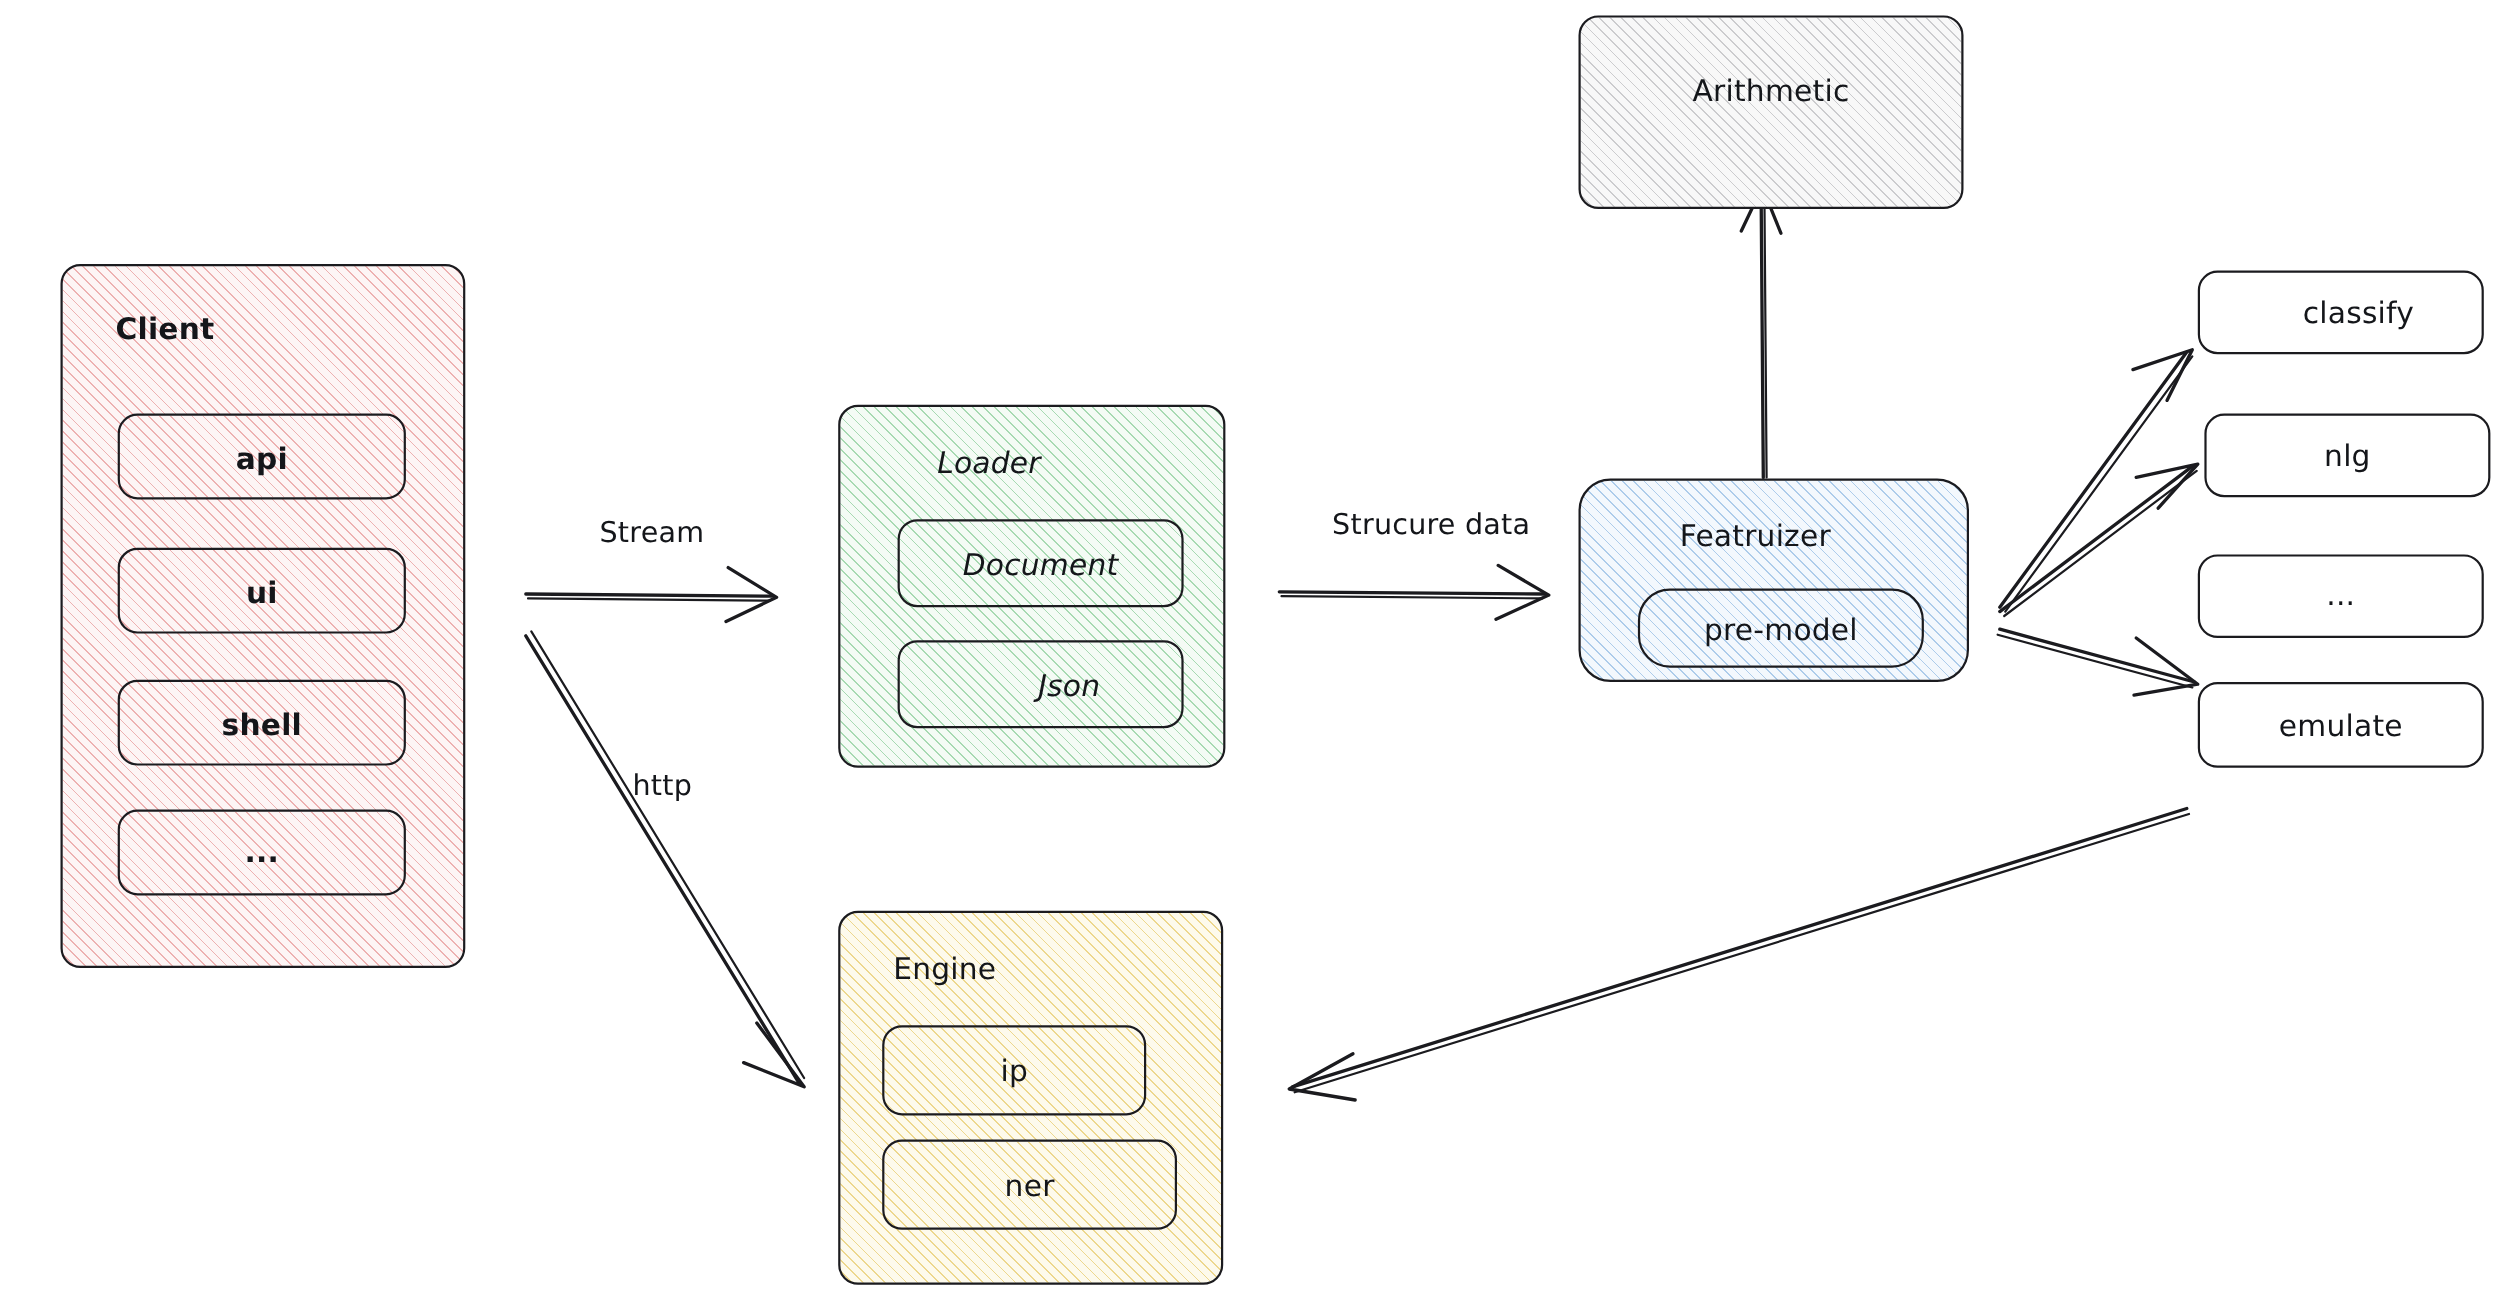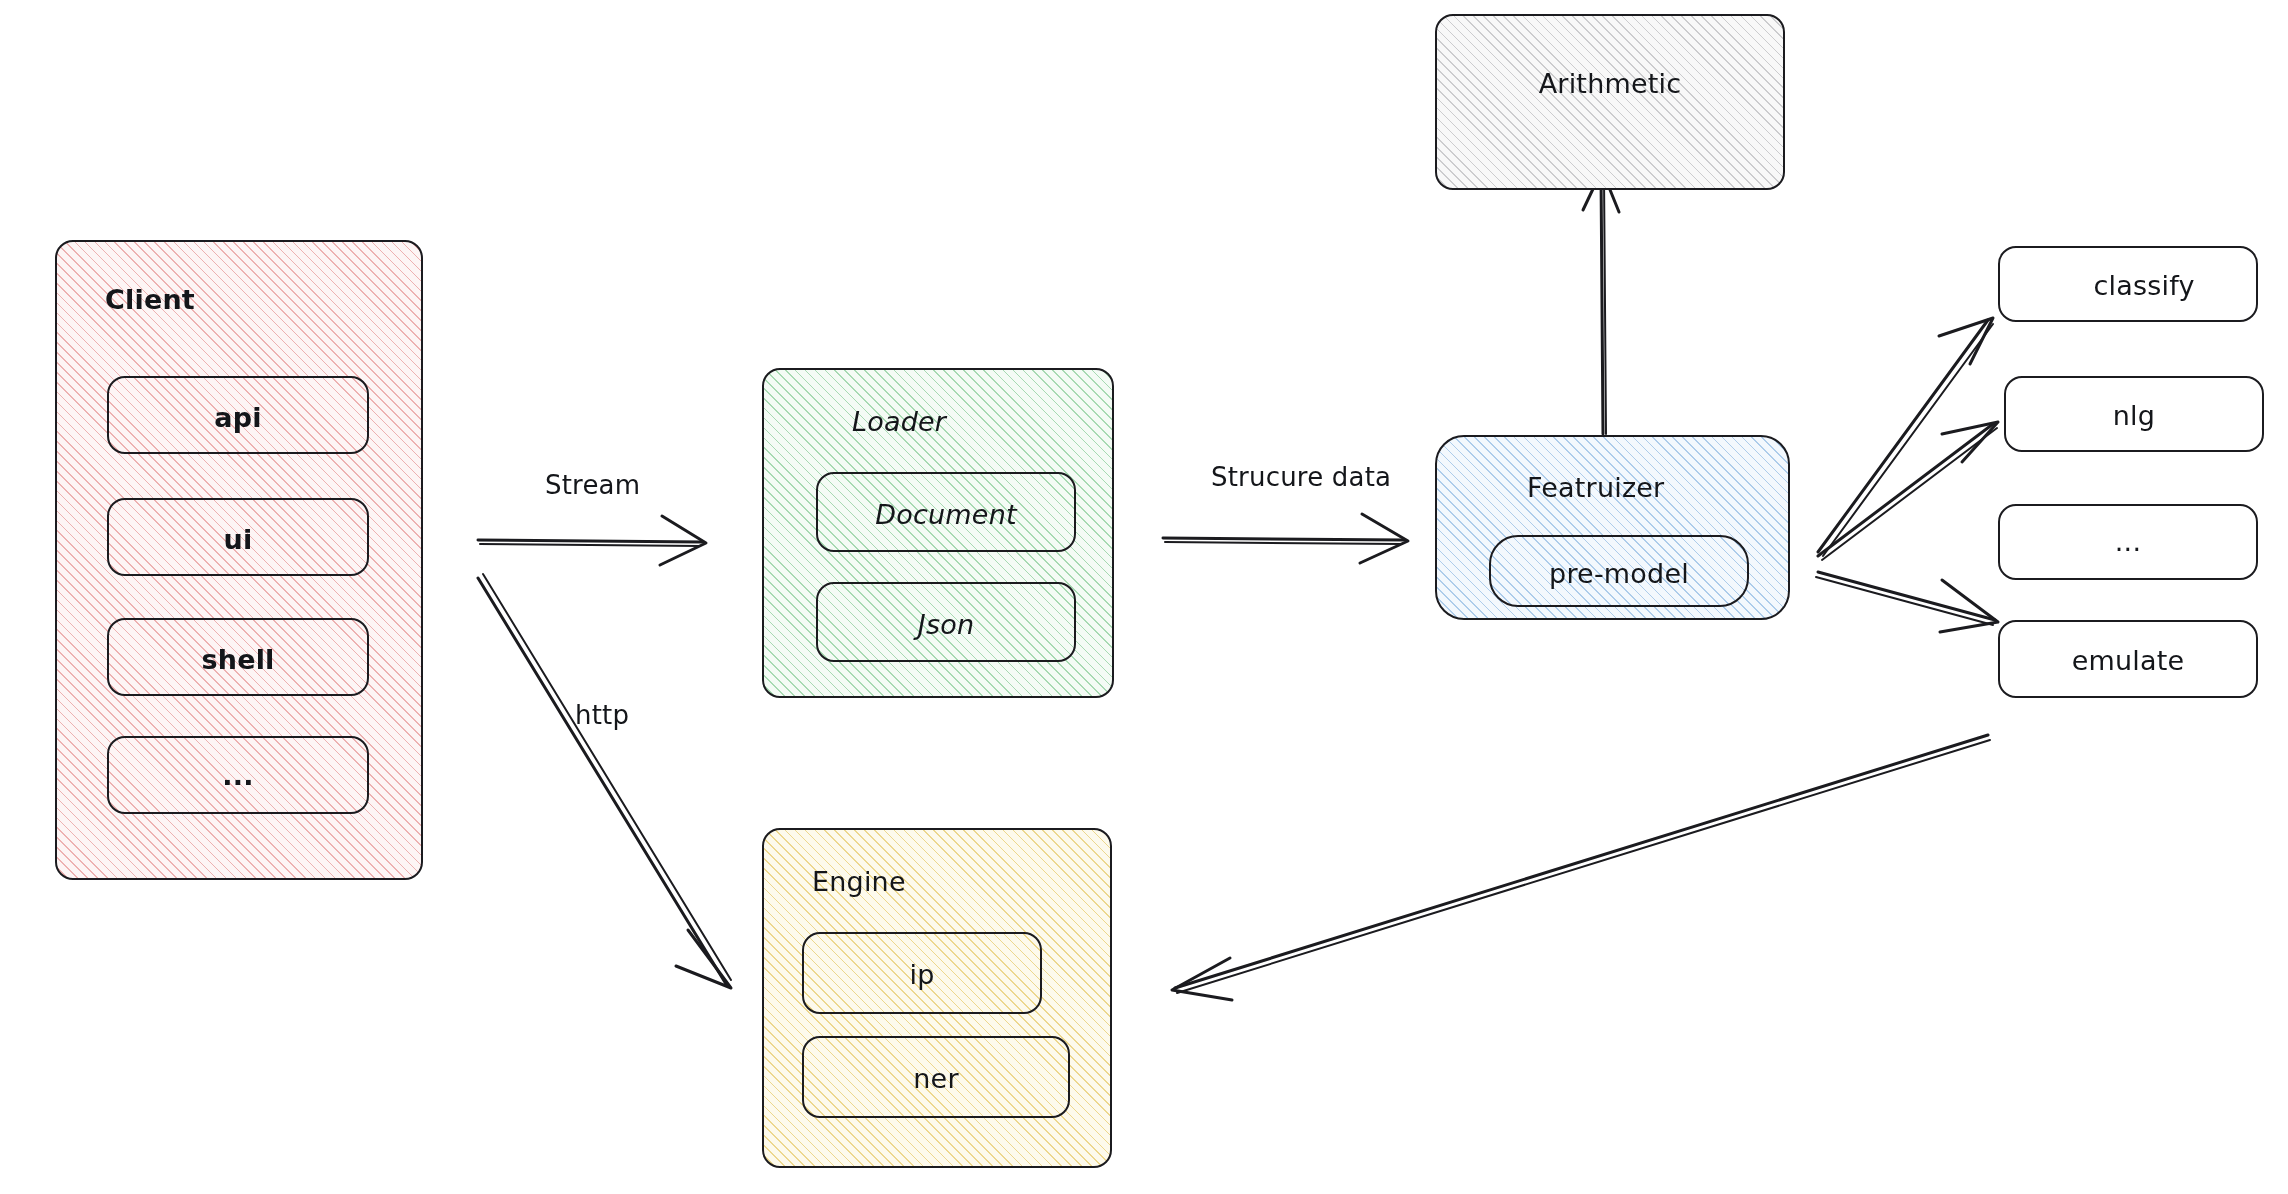--- a/index.html
+++ b/index.html
@@ -181,21 +181,21 @@
 </div>
 
 <div class="node group hatch-green" style="left:762px; top:368px; width:352px; height:330px;">
   <div class="group-title" style="left:88px; top:36px;">Loader</div>
 
   <div class="node hatch-green" style="left:52px; top:102px; width:260px; height:80px;">
     <div class="leaf-label" style="top:25px;">Document</div>
   </div>
 
   <div class="node hatch-green" style="left:52px; top:212px; width:260px; height:80px;">
-    <div class="leaf-label" style="top:25px;">Json</div>
+    <div class="leaf-label" style="top:25px;margin-left:26px;">Json</div>
   </div>
 </div>
 
 <div class="node group hatch-blue" style="left:1435px; top:435px; width:355px; height:185px;">
   <div class="group-title" style="left:90px; top:35px;">Featruizer</div>
 
   <div class="node hatch-blue" style="left:52px; top:98px; width:260px; height:72px;">
     <div class="leaf-label" style="top:21px;">pre-model</div>
   </div>
 </div>

